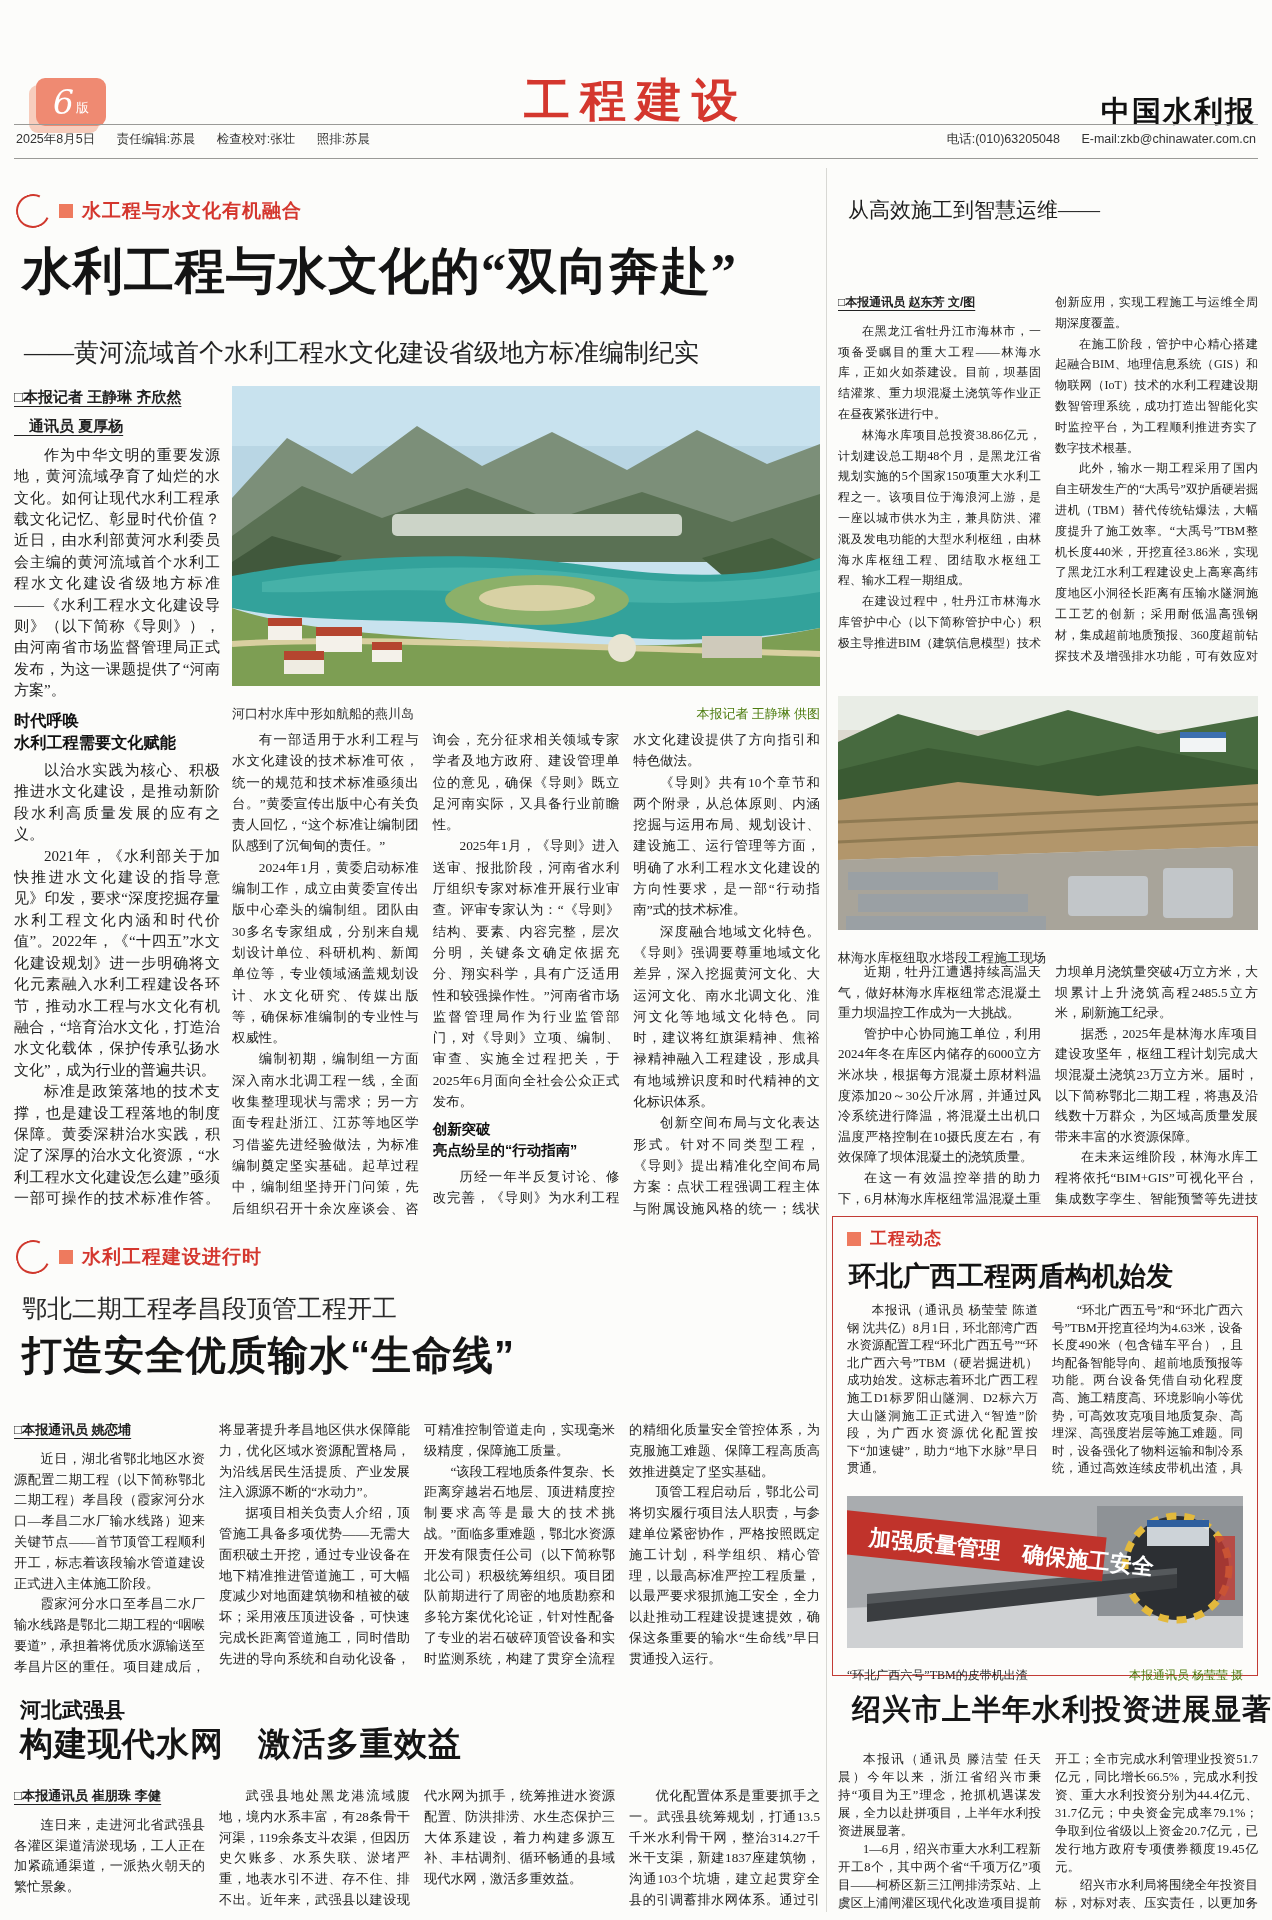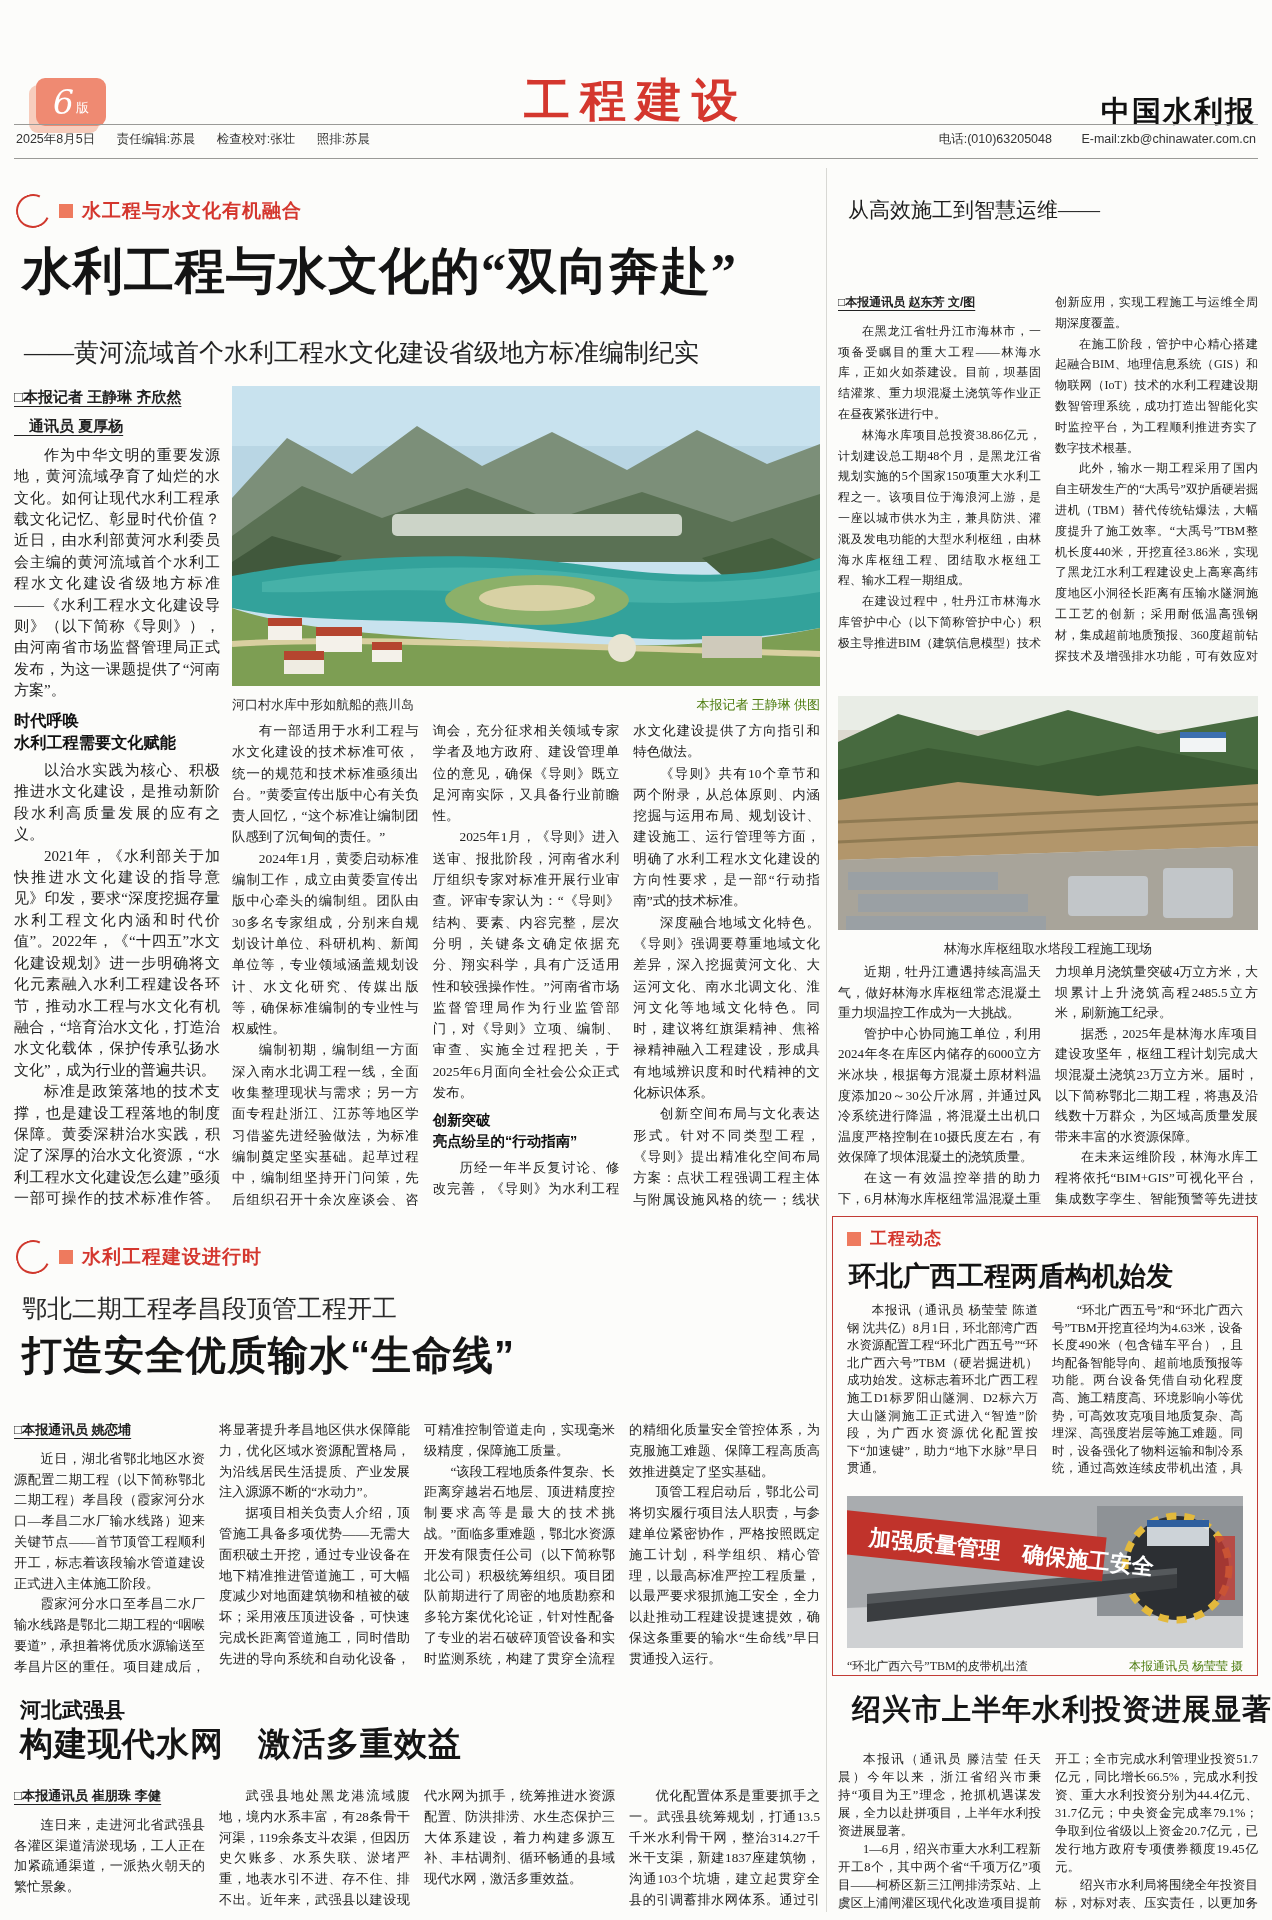--- a/index.html
+++ b/index.html
@@ -17,21 +17,21 @@
             font-size:46px;font-weight:700;color:#d4372e;letter-spacing:10px;
             font-family:"Liberation Sans",sans-serif;}
   .paper{position:absolute;right:16px;top:92px;font-size:29px;font-weight:700;color:#111;
          font-family:"Liberation Sans",sans-serif;letter-spacing:2px;}
   .rule{position:absolute;left:14px;width:1244px;height:0;border-top:1px solid #9a9a97;}
   .dateline{position:absolute;left:16px;top:131px;font-size:12.5px;color:#333;
             font-family:"Liberation Sans",sans-serif;}
   .dateline span{margin-right:18px;}
   .contactline{position:absolute;right:16px;top:131px;font-size:12.5px;color:#333;
                font-family:"Liberation Sans",sans-serif;}
-  .contactline span{margin-left:26px;}
+  .contactline span{margin-left:18px;}
 
   
   .seclabel{display:flex;align-items:center;gap:9px;}
   .arc{width:30px;height:30px;border:2px solid #d0392e;border-right-color:transparent;
        border-radius:50%;transform:rotate(-20deg);flex:0 0 auto;}
   .sq{width:14px;height:14px;background:#ee7a5e;flex:0 0 auto;}
   .seclabel .txt{font-size:19px;font-weight:700;color:#d4372e;
                  font-family:"Liberation Sans",sans-serif;letter-spacing:1px;}
 
   
@@ -44,21 +44,21 @@
   .cols{column-gap:14px;overflow:hidden;}
   .cols p,.colstack p{margin:0;text-indent:2em;text-align:justify;}
   .cols h4,.colstack h4{margin:7px 0 6px;font-family:"Liberation Sans",sans-serif;
        font-size:1.08em;color:#111;white-space:pre-line;line-height:1.4;break-inside:avoid;}
   .byline{font-weight:700;text-indent:0 !important;text-decoration:underline;
           text-underline-offset:4px;margin-bottom:8px !important;
           font-family:"Liberation Sans",sans-serif;}
   .colstack{overflow:hidden;}
 
   .caption-row{display:flex;justify-content:space-between;font-size:13px;color:#2b2b2b;
-               padding-top:10px;}
+               padding-top:19px;}
   .credit{color:#4d7c0f;}
 
   
   .redbox{position:absolute;left:832px;top:1216px;width:426px;height:460px;
           border:1px solid #c23b35;box-sizing:border-box;padding:10px 14px;background:#fdfcfa;}
   .redbox .seclabel .txt{font-size:17px;}
 
   .vdivider{position:absolute;left:826px;top:168px;width:0;height:1744px;border-left:1px solid #d8d8d4;}
 </style>
 </head>
@@ -178,21 +178,21 @@
         <rect x="20" y="198" width="170" height="18"></rect>
         <rect x="8" y="220" width="200" height="14"></rect>
       </g>
       <g fill="#c2c6c9">
         <rect x="230" y="180" width="80" height="40" rx="4"></rect>
         <rect x="325" y="172" width="70" height="50" rx="4"></rect>
       </g>
       <rect x="342" y="36" width="46" height="20" fill="#f2f4f5"></rect>
       <rect x="342" y="36" width="46" height="6" fill="#3c6fb0"></rect>
     </svg>
-    <div class="caption-row" style="justify-content:center;">
+    <div class="caption-row" style="justify-content:flex-start;">
       <span>林海水库枢纽取水塔段工程施工现场</span>
     </div>
   </div>
   <div class="abs cols" style="left:838px;top:962px;width:420px;height:248px;column-count:2;font-size:13px;line-height:20.6px;">
       <p>近期，牡丹江遭遇持续高温天气，做好林海水库枢纽常态混凝土重力坝温控工作成为一大挑战。</p>
       <p>管护中心协同施工单位，利用2024年冬在库区内储存的6000立方米冰块，根据每方混凝土原材料温度添加20～30公斤冰屑，并通过风冷系统进行降温，将混凝土出机口温度严格控制在10摄氏度左右，有效保障了坝体混凝土的浇筑质量。</p>
       <p>在这一有效温控举措的助力下，6月林海水库枢纽常温混凝土重力坝单月浇筑量突破4万立方米，大坝累计上升浇筑高程2485.5立方米，刷新施工纪录。</p>
       <p>据悉，2025年是林海水库项目建设攻坚年，枢纽工程计划完成大坝混凝土浇筑23万立方米。届时，以下简称鄂北二期工程，将惠及沿线数十万群众，为区域高质量发展带来丰富的水资源保障。</p>
       <p>在未来运维阶段，林海水库工程将依托“BIM+GIS”可视化平台，集成数字孪生、智能预警等先进技术，以及科学高效的水资源配置方式，为水库长期稳定运行奠定坚实的数字化根基。</p>
     </div>

